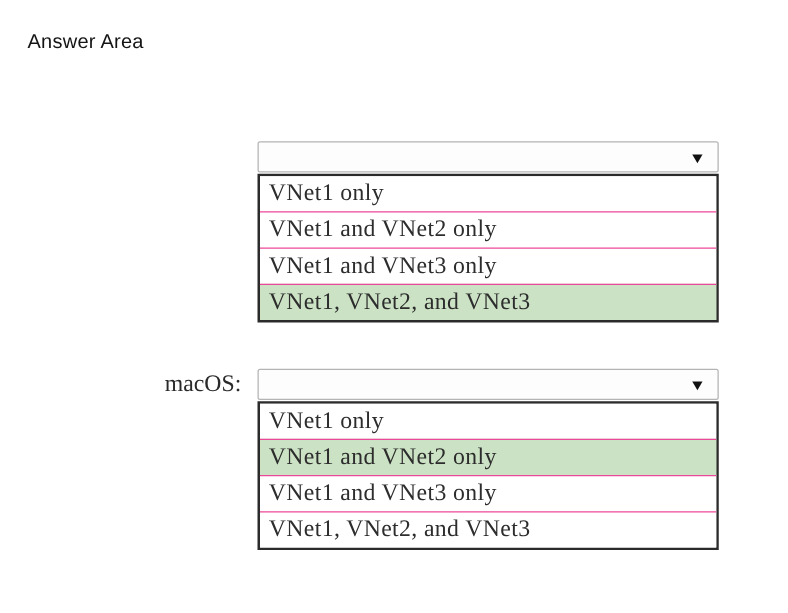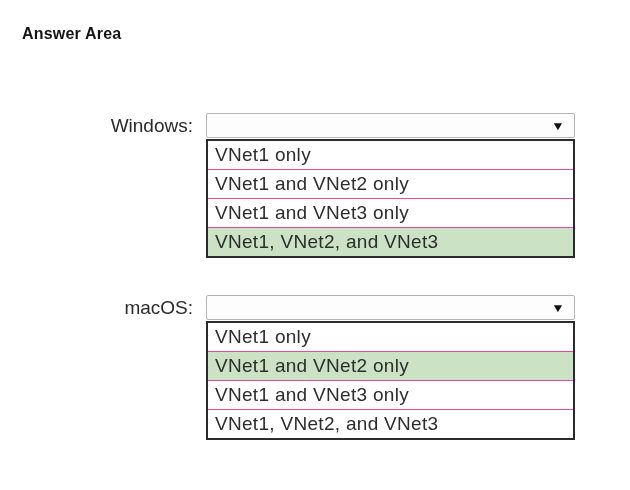--- a/index.html
+++ b/index.html
@@ -9,21 +9,21 @@
     height: 490px;
     background: #ffffff;
     font-family: "Liberation Sans", sans-serif;
     overflow: hidden;
   }
   .page-title {
     position: absolute;
     left: 22px;
     top: 25px;
     font-size: 16px;
-    font-weight: bold;
+    font-weight: normal;
     color: #141414;
     letter-spacing: 0.2px;
   }
   .dd-label {
     position: absolute;
     left: 0;
     width: 193px;
     text-align: right;
     font-size: 19px;
     color: #2a2a2a;
@@ -77,48 +77,48 @@
   .option {
     height: 28px;
     line-height: 28px;
     padding-left: 7px;
     font-size: 19px;
     letter-spacing: 0.3px;
     color: #2d2d2d;
     white-space: nowrap;
     cursor: pointer;
     background: #ffffff;
+    font-family: Liberation Serif, serif;
   }
   .option + .option { border-top: 1px solid #ec4899; }
   .option.highlighted { background: var(--hl, #cbe3c4); }
 </style>
 </head>
 <body>
 
 <div class="page">
 
   <div class="page-title">Answer Area</div>
 
-  <div class="dd-label" style="top:113px;">Windows:</div>
 
   <div class="combobox" style="top:113px;">
     <span class="value"></span>
     <span class="arrow-btn">
       <span class="arrow-glyph">▼</span>
     </span>
   </div>
 
   <div class="options-list" style="top:139px;">
     <div class="option">VNet1 only</div>
     <div class="option">VNet1 and VNet2 only</div>
     <div class="option">VNet1 and VNet3 only</div>
     <div class="option highlighted">VNet1, VNet2, and VNet3</div>
   </div>
 
-  <div class="dd-label" style="top:295px;">macOS:</div>
+  <div class="dd-label" style="top:295px;font-family:Liberation Serif, serif;">macOS:</div>
 
   <div class="combobox" style="top:295px;">
     <span class="value"></span>
     <span class="arrow-btn">
       <span class="arrow-glyph">▼</span>
     </span>
   </div>
 
   <div class="options-list" style="top:321px;">
     <div class="option">VNet1 only</div>

